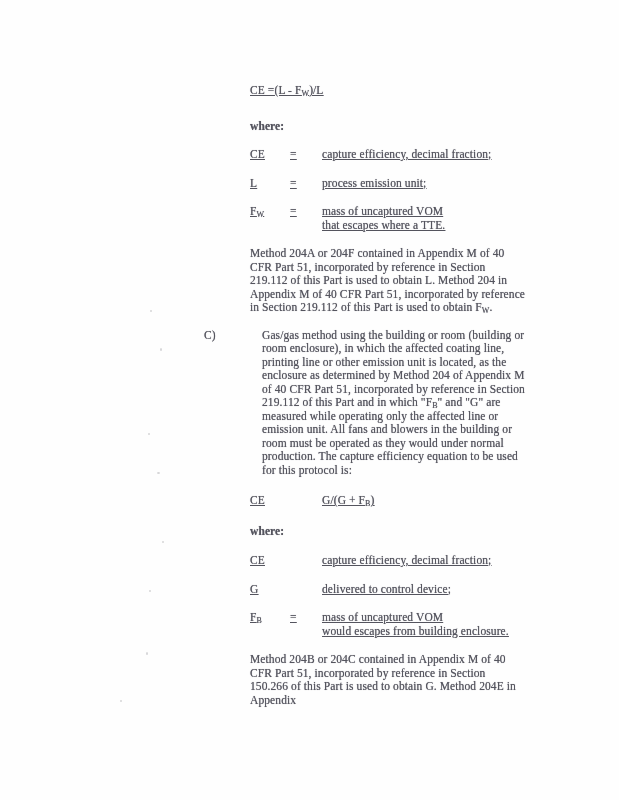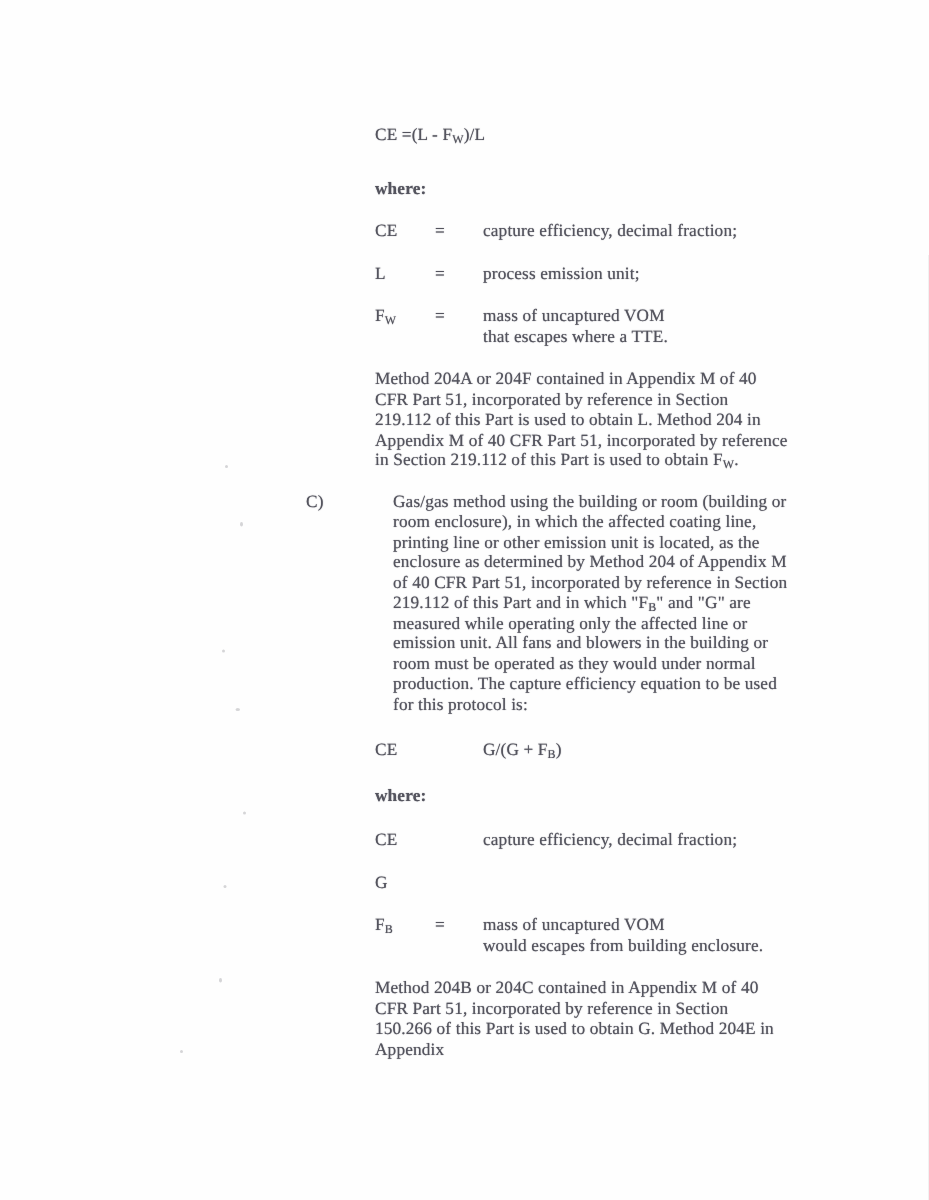--- a/index.html
+++ b/index.html
@@ -21,26 +21,27 @@
     position: absolute;
     left: 250px;
     top: 84px;
     width: 292px;
     font-size: 11.5px;
     line-height: 13.5px;
     text-shadow: 0 0 0.7px rgba(84, 84, 94, 0.8);
     letter-spacing: 0.1px;
   }
   p { margin: 12px; }
-  .eq { margin: 0 0 22px 0; white-space: nowrap; }
+  .eq { margin: 0 0 22px 0; white-space: nowrap; text-decoration: underline; }
   .where { margin: 0 0 15px 0; font-weight: bold; }
   .defrow {
     display: grid;
     grid-template-columns: 40px 32px 1fr;
     margin-bottom: 15px;
+    text-decoration: underline;
   }
   .dline { display: block; }
   .para { margin: 0 16px 14px 0; }
   .itemC {
     position: relative;
     margin: 0 0 17px 0;
   }
   .itemLabel {
     position: absolute;
     left: -46px;
@@ -133,20 +134,21 @@
       <span class="eqcol"></span>
       <span class="deftext">
           <span class="dline">capture efficiency, decimal fraction;</span>
         </span>
     </div>
 
     <div class="defrow">
       <span class="term">G</span>
       <span class="eqcol"></span>
       <span class="deftext">
+        <span class="dline">delivered to control device;</span>
       </span>
     </div>
 
     <div class="defrow">
       <span class="term"><span>F</span><sub class="sub">B</sub></span>
       <span class="eqcol">=</span>
       <span class="deftext">
         <span class="dline">mass of uncaptured VOM</span>
         <span class="dline">would escapes from building enclosure.</span>
       </span>

